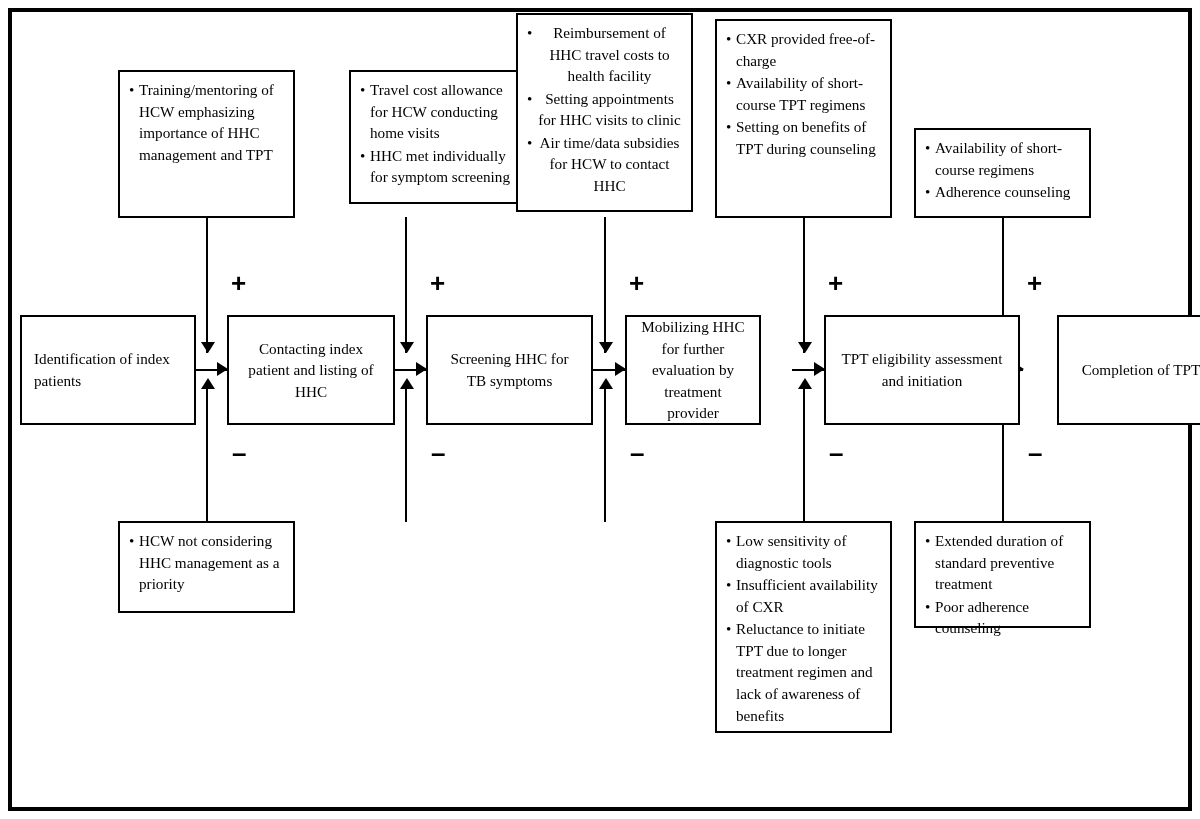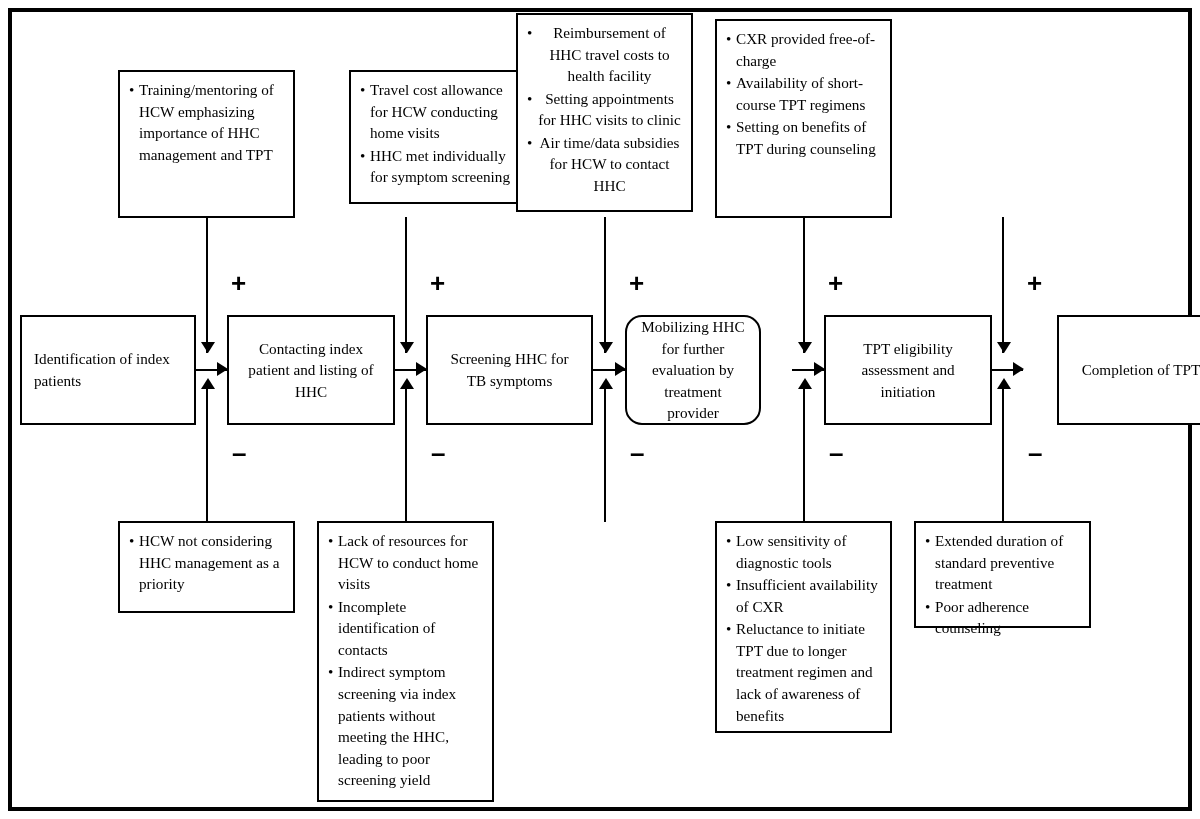--- a/index.html
+++ b/index.html
@@ -193,74 +193,73 @@
     <div class="box" style="left:703px; top:7px; width:177px; height:199px;">
       <div class="inner">
         <ul class="bullets">
           <li>CXR provided free-of-charge</li>
           <li>Availability of short-course TPT regimens</li>
           <li>Setting on benefits of TPT during counseling</li>
         </ul>
       </div>
     </div>
 
+    <div class="box" style="left:902px; top:116px; width:177px; height:90px;">
+      <div class="inner">
+        <ul class="bullets">
+          <li>Availability of short-course regimens</li>
+          <li>Adherence counseling</li>
+        </ul>
+      </div>
+    </div>
 
     <div class="box" style="left:8px; top:303px; width:176px; height:110px;">
       <div class="stage">
           <div class="inner">Identification of index patients</div>
         </div>
     </div>
 
     <div class="box" style="left:215px; top:303px; width:168px; height:110px;">
       <div class="stage">
           <div class="inner center-txt">Contacting index patient and listing of HHC</div>
         </div>
     </div>
 
     <div class="box" style="left:414px; top:303px; width:167px; height:110px;">
       <div class="stage">
           <div class="inner center-txt">Screening HHC for TB symptoms</div>
         </div>
     </div>
 
-    <div class="box" style="left:613px; top:303px; width:136px; height:110px;border-radius:17px;">
+    <div class="box" style="left:613px; top:303px; width:136px; height:110px;">
       <div class="stage">
           <div class="inner center-txt">Mobilizing HHC for further evaluation by treatment provider</div>
         </div>
     </div>
 
-    <div class="box" style="left:812px; top:303px; width:168px; height:110px;">
+    <div class="box" style="left:812px; top:303px; width:196px; height:110px;">
       <div class="stage">
           <div class="inner center-txt">TPT eligibility assessment and initiation</div>
         </div>
     </div>
 
     <div class="box" style="left:1011px; top:303px; width:168px; height:110px;margin-left:34px;">
       <div class="stage">
           <div class="inner center-txt">Completion of TPT</div>
         </div>
     </div>
 
     <div class="box" style="left:106px; top:509px; width:177px; height:92px;">
       <div class="inner">
         <ul class="bullets">
           <li>HCW not considering HHC management as a priority</li>
         </ul>
       </div>
     </div>
 
-    <div class="box" style="left:305px; top:509px; width:177px; height:281px;">
-      <div class="inner">
-        <ul class="bullets">
-          <li>Lack of resources for HCW to conduct home visits</li>
-          <li>Incomplete identification of contacts</li>
-          <li>Indirect symptom screening via index patients without meeting the HHC, leading to poor screening yield</li>
-        </ul>
-      </div>
-    </div>
 
 
     <div class="box" style="left:703px; top:509px; width:177px; height:212px;">
       <div class="inner">
         <ul class="bullets">
           <li>Low sensitivity of diagnostic tools</li>
           <li>Insufficient availability of CXR</li>
           <li>Reluctance to initiate TPT due to longer treatment regimen and lack of awareness of benefits</li>
         </ul>
       </div>

